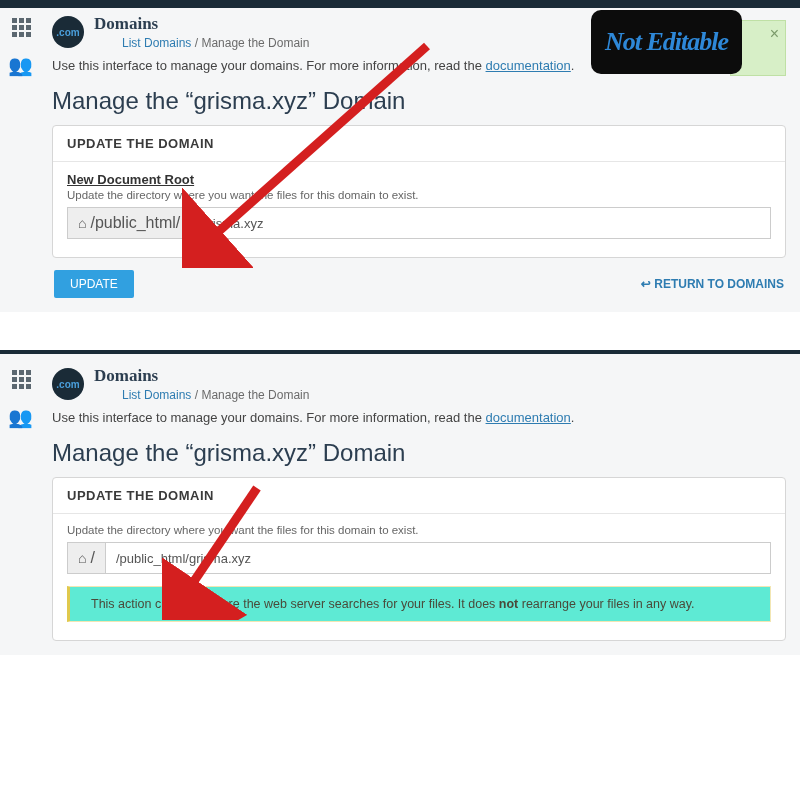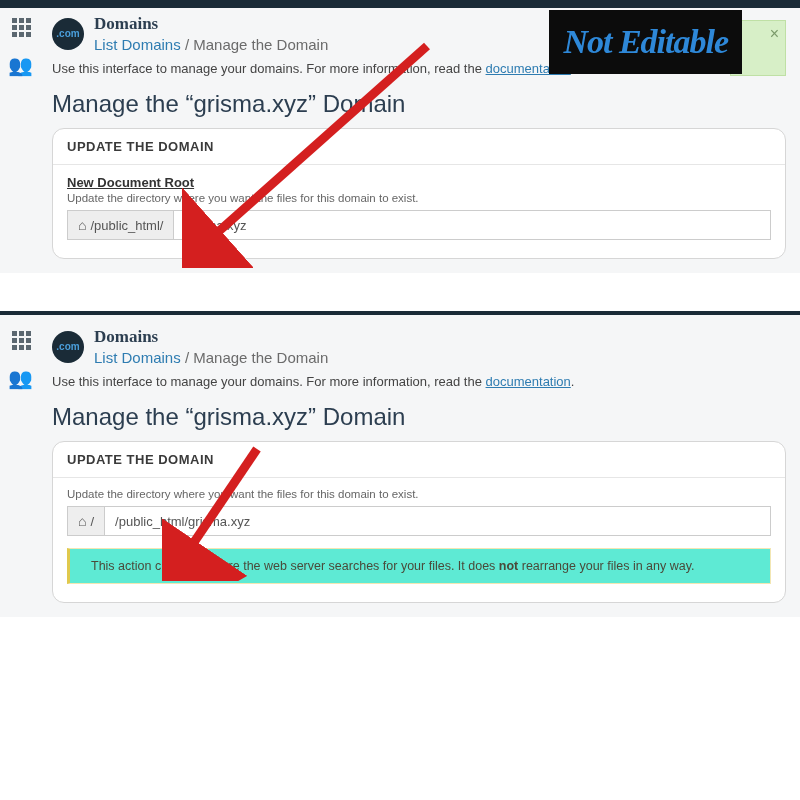--- a/index.html
+++ b/index.html
@@ -5,43 +5,43 @@
   * { box-sizing: border-box; margin: 0; padding: 0; }
   body { font-family: -apple-system, BlinkMacSystemFont, "Segoe UI", Arial, sans-serif; font-size: 13px; color: #333; background: #fff; width: 800px; }
   .topbar { background: #1a2b37; height: 8px; }
   .panel { display: flex; background: #f5f6f7; }
   .sidebar { width: 42px; padding-top: 10px; display: flex; flex-direction: column; align-items: center; gap: 16px; }
   .sidebar .icn { color: #5b6770; font-size: 20px; }
   .content { flex: 1; padding: 6px 14px 14px 10px; position: relative; }
   .page-head { display: flex; align-items: center; gap: 10px; margin-bottom: 4px; }
   .dom-icon { width: 32px; height: 32px; border-radius: 50%; background: #1a2b37; color: #4a9edb; display: flex; align-items: center; justify-content: center; font-size: 10px; font-weight: bold; }
   .title-block .title { font-size: 17px; font-weight: 600; color: #2c3e50; font-family: Liberation Serif, serif; }
-  .crumb { font-size: 15px; color: #6b6b6b; margin-top: 2px; }
+  .crumb { font-size: 12px; color: #6b6b6b; margin-top: 2px; margin-left: 28px; }
   .crumb a { color: #2e7cb1; text-decoration: none; }
   .intro { font-size: 13px; color: #444; margin: 8px 0 14px 0; }
   .intro a { color: #2e7cb1; text-decoration: underline; }
   h2.manage { font-size: 24px; font-weight: 500; color: #2c3e50; margin: 6px 0 10px 0; }
-  .well { border: 1px solid #d6d6d6; background: #fff; border-radius: 12px; }
+  .well { border: 1px solid #d6d6d6; background: #fff; border-radius: 4px; }
   .well-head { padding: 10px 14px; border-bottom: 1px solid #e6e6e6; font-size: 13px; font-weight: 700; letter-spacing: .5px; color: #3a3a3a; }
   .well-body { padding: 10px 14px 18px 14px; }
   .field-label { font-size: 13px; font-weight: 600; margin-bottom: 2px; color: #333; text-decoration: underline; }
   .field-help { font-size: 11.5px; color: #666; margin-bottom: 6px; }
   .input-row { display: flex; }
-  .input-row .addon { background: #eee; border: 1px solid #ccc; border-right: none; padding: 6px 10px; font-size: 13px; color: #555; display: flex; align-items: center; gap: 4px; }
+  .input-row .addon { background: #eee; border: 1px solid #ccc; border-right: none; padding: 6px 10px; font-size: 16px; color: #555; display: flex; align-items: center; gap: 4px; }
   .input-row input[type=text] { flex: 1; border: 1px solid #ccc; padding: 6px 10px; font-size: 13px; color: #555; outline: none; }
   .footer-row { display: flex; justify-content: space-between; align-items: center; margin-top: 12px; padding: 0 2px; }
   .btn-update { background: #31a0e0; color: #fff; border: none; padding: 7px 16px; font-size: 12px; border-radius: 2px; cursor: pointer; }
   .ret-link { color: #2e7cb1; font-size: 12px; font-weight: 600; text-decoration: none; }
   .alert-box { position: absolute; top: 12px; right: 14px; width: 56px; height: 56px; background: #d7efc7; border: 1px solid #bfe0a5; }
   .alert-box .close { position: absolute; top: 4px; right: 6px; color: #7b9a6a; font-size: 16px; }
   .alert-warning { background: #5eead4; border: 1px solid #f2e6b3; border-left: 3px solid #e0c94d; padding: 10px 21px; font-size: 12.5px; color: #4a4a3a; margin-top: 12px; }
   .help-q { display:inline-block; width:13px; height:13px; border-radius:50%; background:#2e7cb1; color:#fff; font-size:10px; line-height:13px; text-align:center; margin-left:3px; }
   .divider { height: 4px; background: #1a2b37; margin-top: 38px; }
   .overlay-label { position: absolute; background: #0c0c0c; color: #2e88d8; font-weight: 800; font-style: italic; font-family: Georgia, 'Times New Roman', serif; padding: 6px 14px; letter-spacing: -1px; display: flex; align-items:center; }
-  .ov1 { top: 2px; right: 58px; font-size: 34px; height: 64px; }
+  .ov1 { top: 2px; right: 58px; font-size: 26px; height: 64px; border-radius: 10px; }
   .ov2 { top: 65px; left: 158px; font-size: 36px; height: 70px; }
   svg.arrow { position: absolute; pointer-events: none; }
   .house::before { content: "\2302"; font-size:14px; color:#555; }
   .grid9 { display:grid; grid-template-columns:repeat(3,5px); grid-template-rows:repeat(3,5px); gap:2px; }
   .grid9 span { background:#5b6770; }
   .people::before { content:"\1F465"; color:#5b6770; }
 </style>
 </head>
 <body>
 
@@ -88,20 +88,24 @@
         <div class="field-label">New Document Root</div>
         <div class="field-help">Update the directory where you want the files for this domain to exist.</div>
         <div class="input-row">
           <div class="addon">
               <span class="house"></span>
               <span>/public_html/</span>
             </div>
           <input type="text" value="grisma.xyz" style="">
         </div>
       </div>
+    </div>
+    <div class="footer-row">
+      <button class="btn-update">UPDATE</button>
+      <a href="#" class="ret-link">↩ RETURN TO DOMAINS</a>
     </div>
 
     <div class="overlay-label ov1">Not Editable</div>
     <svg class="arrow" style="top:30px; left:140px;" width="260" height="230">
       <defs>
           <marker id="ah1" markerWidth="14" markerHeight="14" refX="3" refY="7" orient="auto">
             <polygon points="0,0 14,7 0,14" fill="#d41f1f"></polygon>
           </marker>
         </defs>
       <line x1="245" y1="8" x2="18" y2="210" stroke="#d41f1f" stroke-width="9" marker-end="url(#ah1)"></line>

